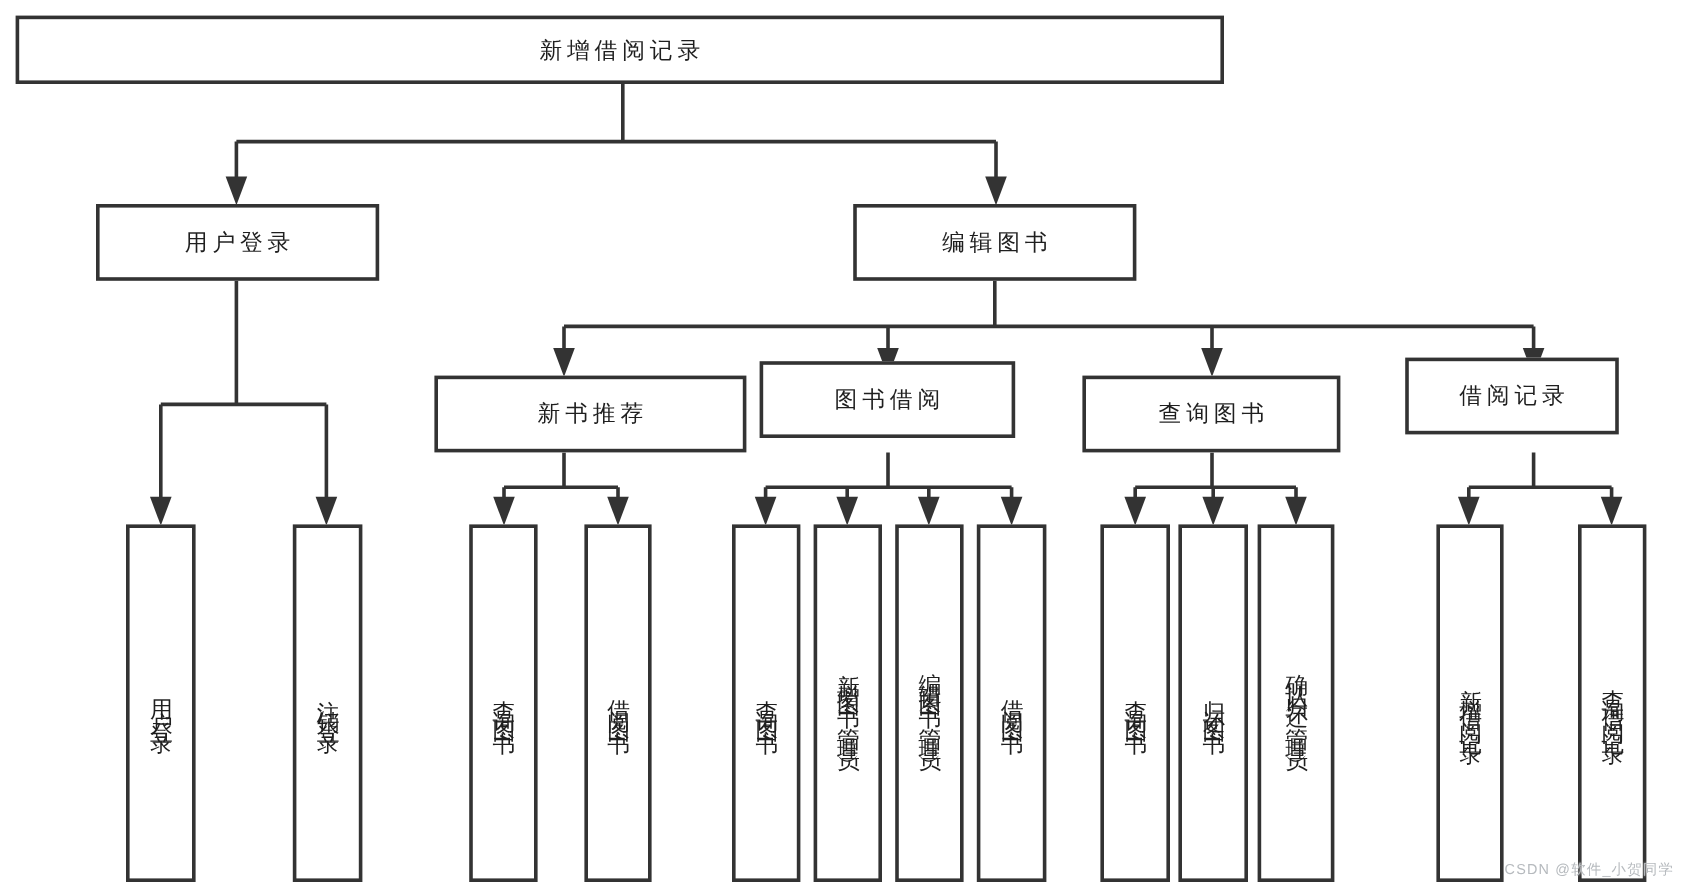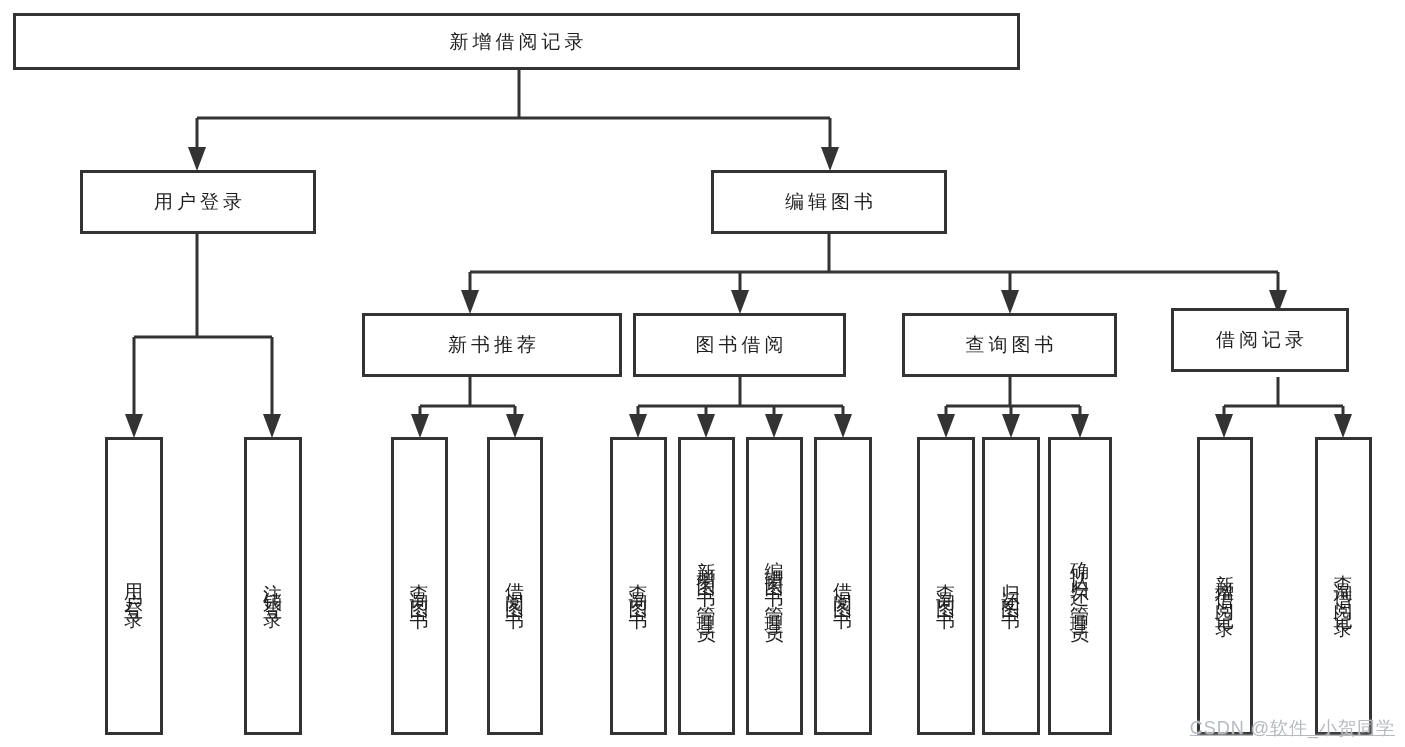--- a/index.html
+++ b/index.html
@@ -52,26 +52,25 @@
     font-size: 19px;
     line-height: 1;
     letter-spacing: 9px;
     white-space: nowrap;
     max-height: 284px;
   }
   #watermark {
     position: absolute;
     right: 10px;
     top: 716px;
-    font-size: 18px;
+    font-size: 12px;
     color: #b6babe;
     text-shadow: 0 0 2px #ffffff;
     letter-spacing: 1px;
     white-space: nowrap;
-    text-decoration: underline;
   }
 </style>
 </head>
 <body>
 
 <div id="stage">
 
   <svg id="connectors" viewBox="0 0 1405 747" xmlns="http://www.w3.org/2000/svg">
     <g fill="none" stroke="#333333" stroke-width="3">
 
@@ -119,27 +118,27 @@
   <div class="hbox" style="left:80px; top:170px; width:236px; height:64px;">
     <span>用户登录</span>
   </div>
   <div class="hbox" style="left:711px; top:170px; width:236px; height:64px;">
     <span>编辑图书</span>
   </div>
 
   <div class="hbox" style="left:362px; top:313px; width:260px; height:64px;">
     <span>新书推荐</span>
   </div>
-  <div class="hbox" style="left:633px; top:313px; width:213px; height:64px;">
+  <div class="hbox" style="left:633px; top:301px; width:213px; height:64px;">
     <span>图书借阅</span>
   </div>
   <div class="hbox" style="left:902px; top:313px; width:215px; height:64px;">
     <span>查询图书</span>
   </div>
-  <div class="hbox" style="left:1171px; top:308px; width:178px; height:64px;">
+  <div class="hbox" style="left:1171px; top:298px; width:178px; height:64px;">
     <span>借阅记录</span>
   </div>
 
   <div class="vbox" style="left:105px; width:58px;">
     <span class="vtext">用户登录</span>
   </div>
   <div class="vbox" style="left:244px; width:58px;">
     <span class="vtext">注销登录</span>
   </div>
 

